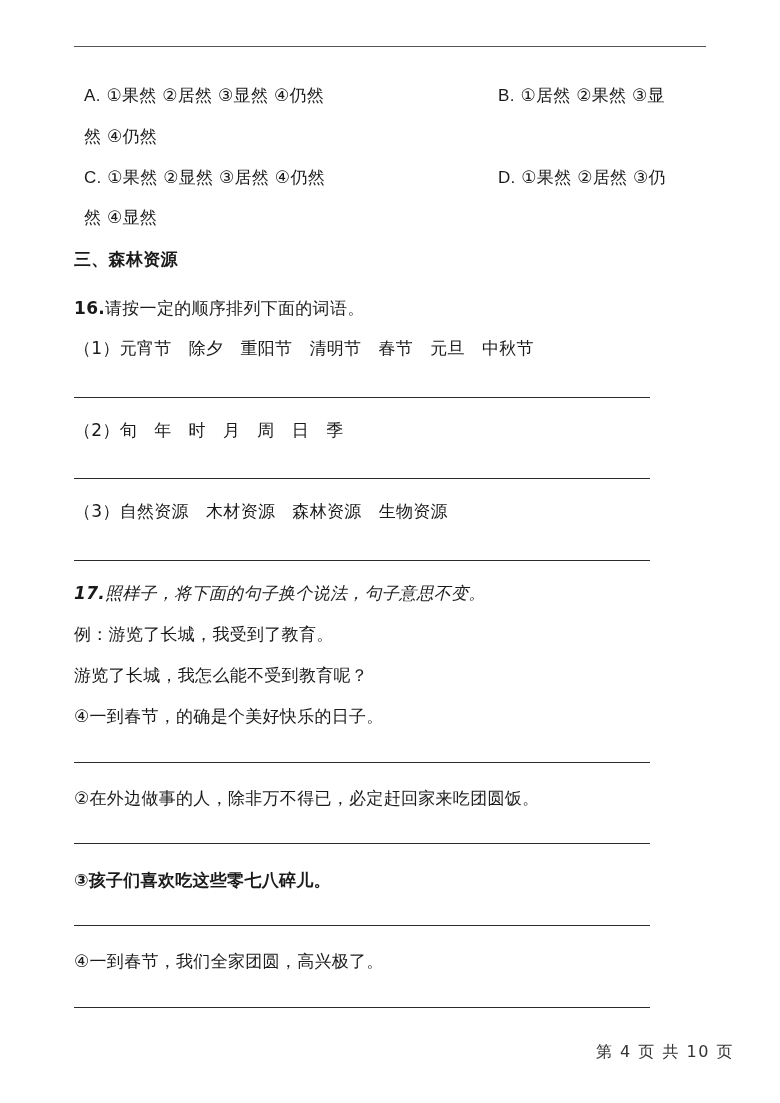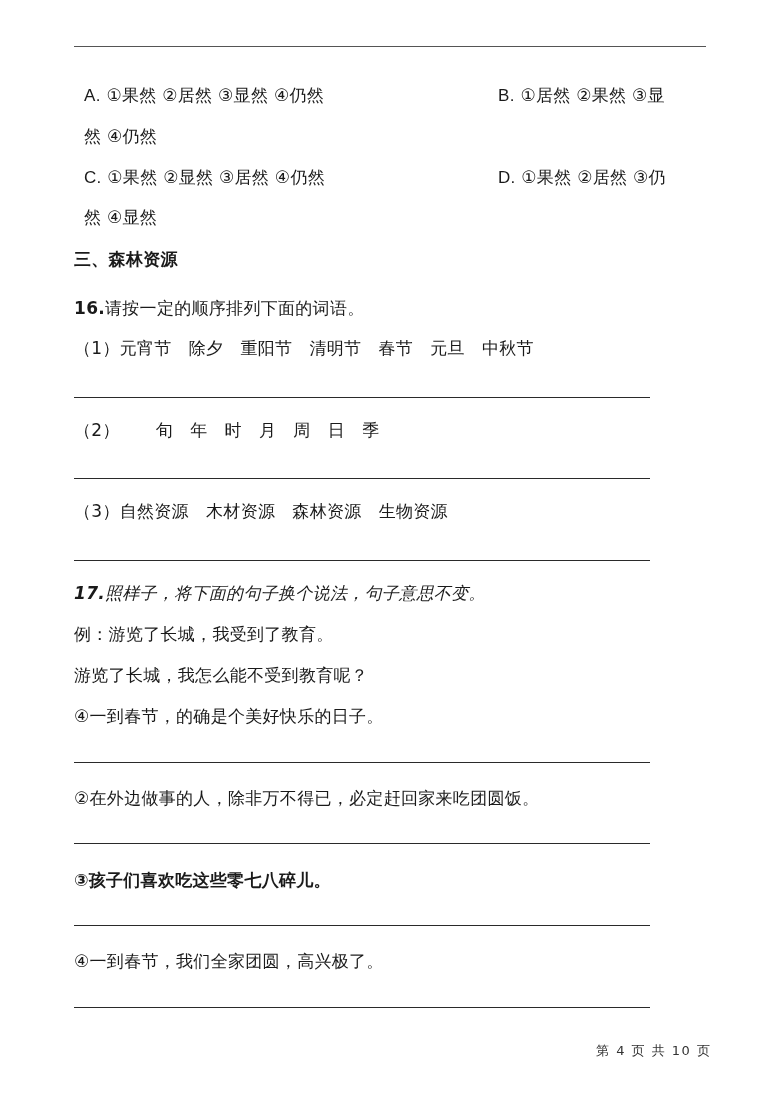--- a/index.html
+++ b/index.html
@@ -4,21 +4,21 @@
 <style>
   html, body { margin: 0; padding: 0; background: #ffffff; }
   body { width: 780px; height: 1103px; position: relative; overflow: hidden;
          font-family: "DejaVu Sans", "Liberation Sans", sans-serif; color: #1a1a1a; }
   .abs { position: absolute; white-space: nowrap; }
   .txt { font-size: 17px; line-height: 22px; letter-spacing: 0.3px; }
   .hrule { position: absolute; height: 0; border-top: 1.5px solid #3a3a3a; }
   .topline { left: 74px; width: 632px; top: 46px; border-top: 1.3px solid #555; }
   .ansline { left: 74px; width: 576px; border-top: 1.5px solid #2a2a2a; }
   .bold { font-weight: bold; }
-  .footer { font-size: 13px; color: #333; letter-spacing: 1.5px; }
+  .footer { font-size: 16px; color: #333; letter-spacing: 1.5px; }
   .opt-letter { font-family: "Liberation Sans", sans-serif; }
 </style>
 </head>
 <body>
 
 <div class="hrule topline"></div>
 
 <div class="abs txt" style="left:84px; top:84px;">
   <span class="opt-letter">A.</span>
   <span>①果然  ②居然  ③显然  ④仍然</span>
@@ -44,21 +44,21 @@
 <div class="abs txt" style="left:74px; top:297px;">
   <span class="bold">16.</span><span>请按一定的顺序排列下面的词语。</span>
 </div>
 
 <div class="abs txt" style="left:74px; top:337px;">
   <span>（1）</span><span style="white-space:pre;">元宵节   除夕   重阳节   清明节   春节   元旦   中秋节</span>
 </div>
 <div class="hrule ansline" style="top:397px;"></div>
 
 <div class="abs txt" style="left:74px; top:419px;">
-  <span>（2）</span><span style="white-space:pre;margin-left:36px;">旬   年   时   月   周   日   季</span>
+  <span>（2）</span><span style="white-space:pre;">旬   年   时   月   周   日   季</span>
 </div>
 <div class="hrule ansline" style="top:478px;"></div>
 
 <div class="abs txt" style="left:74px; top:500px;">
   <span>（3）</span><span style="white-space:pre;">自然资源   木材资源   森林资源   生物资源</span>
 </div>
 <div class="hrule ansline" style="top:560px;"></div>
 
 <div class="abs txt" style="left:74px; top:582px;font-style:italic;">
   <span class="bold">17.</span><span>照样子，将下面的句子换个说法，句子意思不变。</span>

